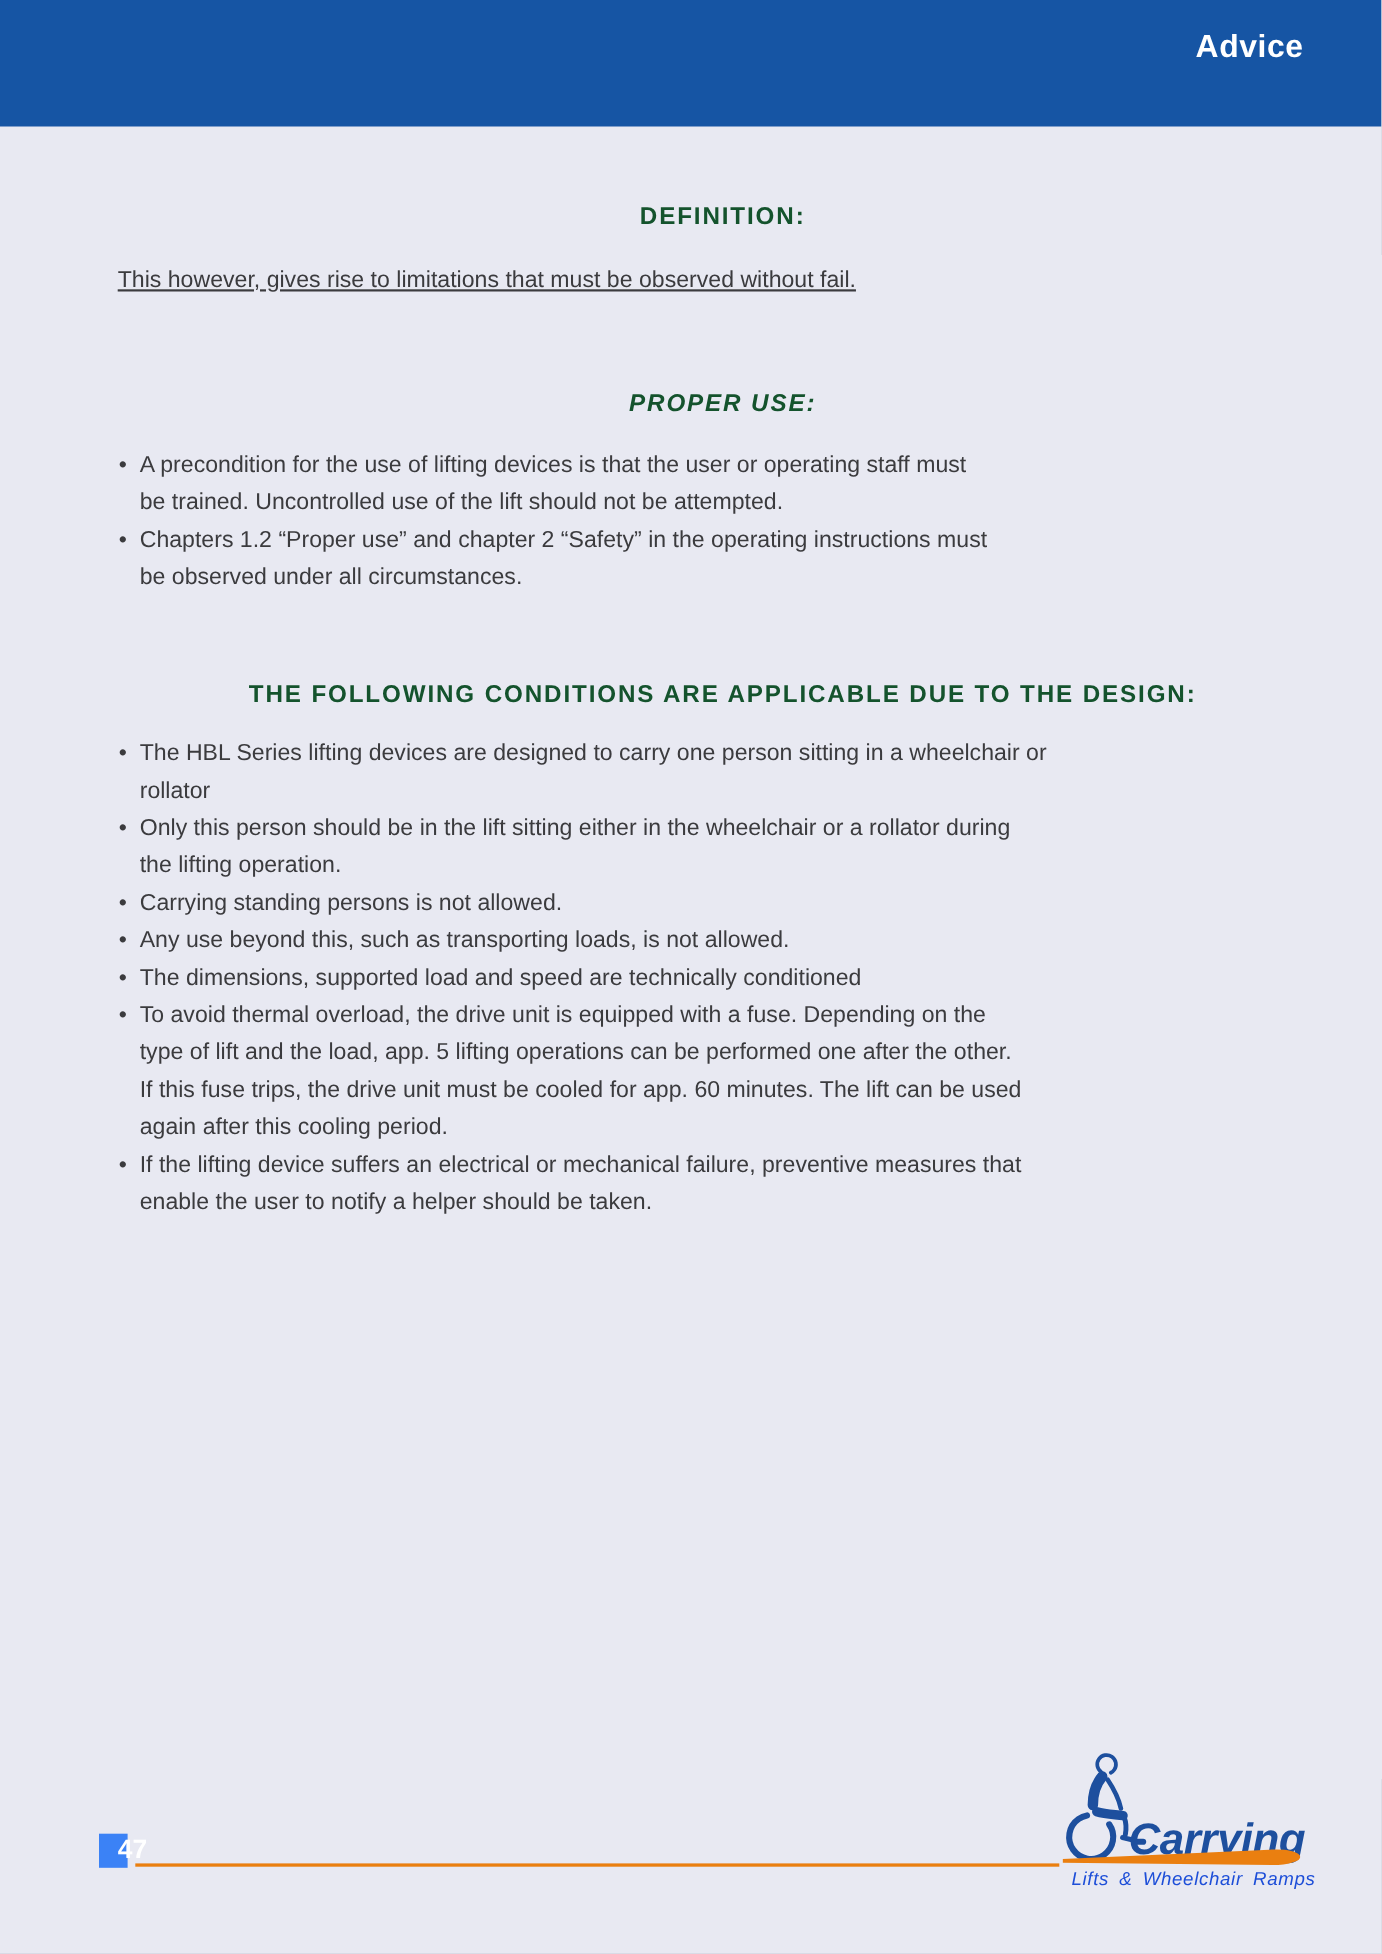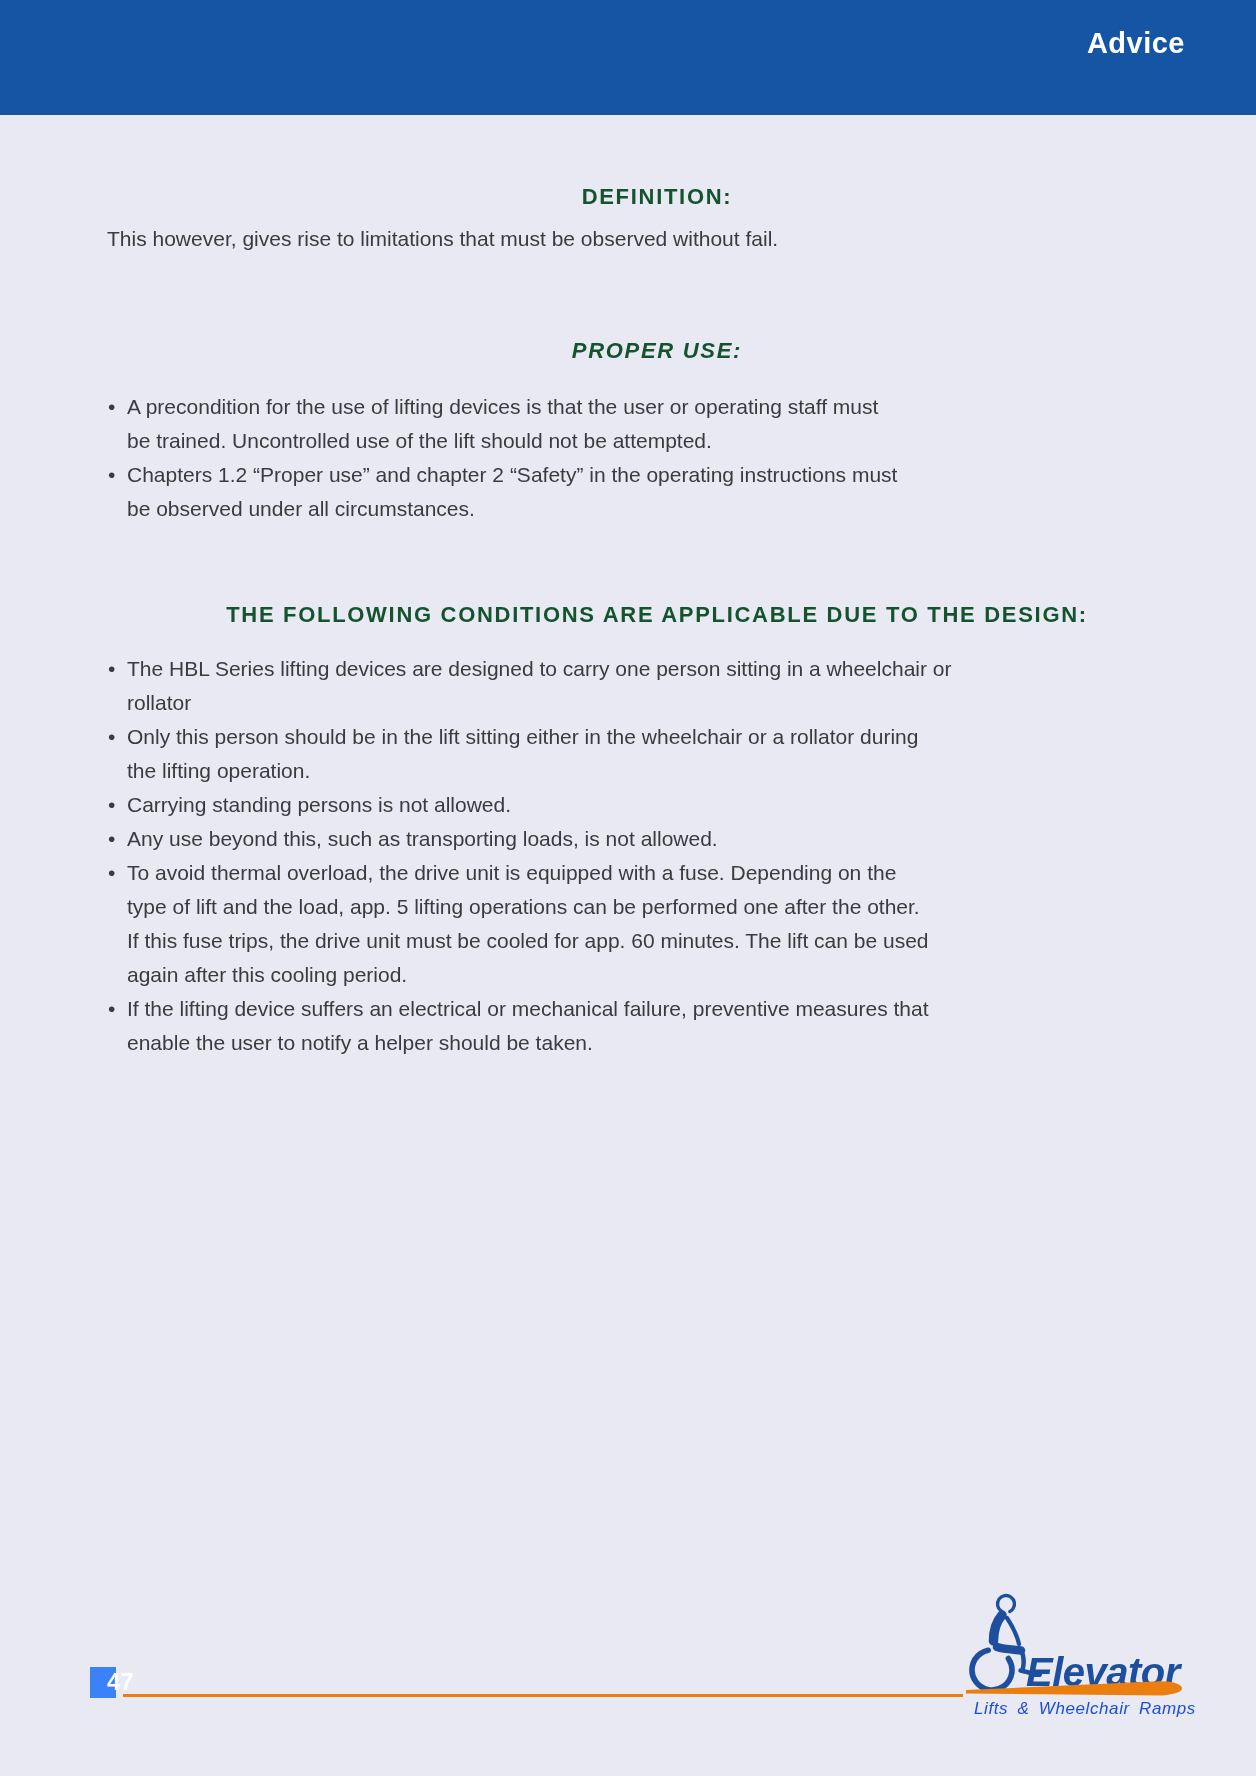--- a/index.html
+++ b/index.html
@@ -27,21 +27,21 @@
     position:absolute; left:107px; top:172px; width:1100px;
     color:#3B3B3E; font-size:21px; line-height:34px;
   }
   .section-heading {
     margin:12px;
     color:#14532d; font-size:22px; font-weight:bold;
     letter-spacing:1.7px; line-height:26px;text-align:center;
   }
   .para { margin:0; white-space:pre-line; }
   .para.p-first    { margin-top:22px; }
-  .para.p-second   { margin-top:12px; }
+  .para.p-second   { margin-top:28px;text-decoration:underline; }
   .sh-proper       { margin-top:82px;font-style:italic; }
   .sh-conditions   { margin-top:76px; }
 
   ul.bullet-list {
     list-style:none; margin:0; padding:0;
   }
   ul.bullet-list.bl-proper     { margin-top:26px; }
   ul.bullet-list.bl-conditions { margin-top:24px; }
   ul.bullet-list li {
     position:relative; padding-left:20px; white-space:pre-line;
@@ -110,20 +110,21 @@
 
     <section>
       <h2 class="section-heading sh-conditions">THE FOLLOWING CONDITIONS ARE APPLICABLE DUE TO THE DESIGN:</h2>
       <ul class="bullet-list bl-conditions">
           <li>The HBL Series lifting devices are designed to carry one person sitting in a wheelchair or
 rollator</li>
           <li>Only this person should be in the lift sitting either in the wheelchair or a rollator during
 the lifting operation.</li>
           <li>Carrying standing persons is not allowed.</li>
           <li>Any use beyond this, such as transporting loads, is not allowed.</li>
+          <li>The dimensions, supported load and speed are technically conditioned</li>
           <li>To avoid thermal overload, the drive unit is equipped with a fuse. Depending on the
 type of lift and the load, app. 5 lifting operations can be performed one after the other.
 If this fuse trips, the drive unit must be cooled for app. 60 minutes. The lift can be used
 again after this cooling period.</li>
           <li>If the lifting device suffers an electrical or mechanical failure, preventive measures that
 enable the user to notify a helper should be taken.</li>
         </ul>
     </section>
 
   </main>
@@ -147,21 +148,21 @@
         <path d="M54 60 C55.8 65 56 71 55 76" stroke-width="4.5"></path>
 
         <path d="M52.5 78.5 L61 80.5" stroke-width="4.5"></path>
 
         <circle cx="24" cy="78" r="20" stroke-width="5.6" stroke-dasharray="102 24" transform="rotate(-35 24 78)"></circle>
       </g>
 
       <rect x="61" y="79.5" width="13" height="5.6" rx="2.8" fill="#1D4F9E"></rect>
     </svg>
 
-    <div class="logo-wordmark">Elevator</div>
+    <div class="logo-wordmark">Carrying</div>
 
     <svg class="logo-swoosh" width="222" height="18" viewBox="0 0 222 18">
       <path d="M0 9 L188 0.5 Q210 -0.5 215.5 5.5 Q219 12 196 14.5 L0 12.5 Z" fill="#EA7F10"></path>
     </svg>
 
     <div class="logo-tagline">Lifts &amp; Wheelchair Ramps</div>
   </div>
 
 </div>
 

